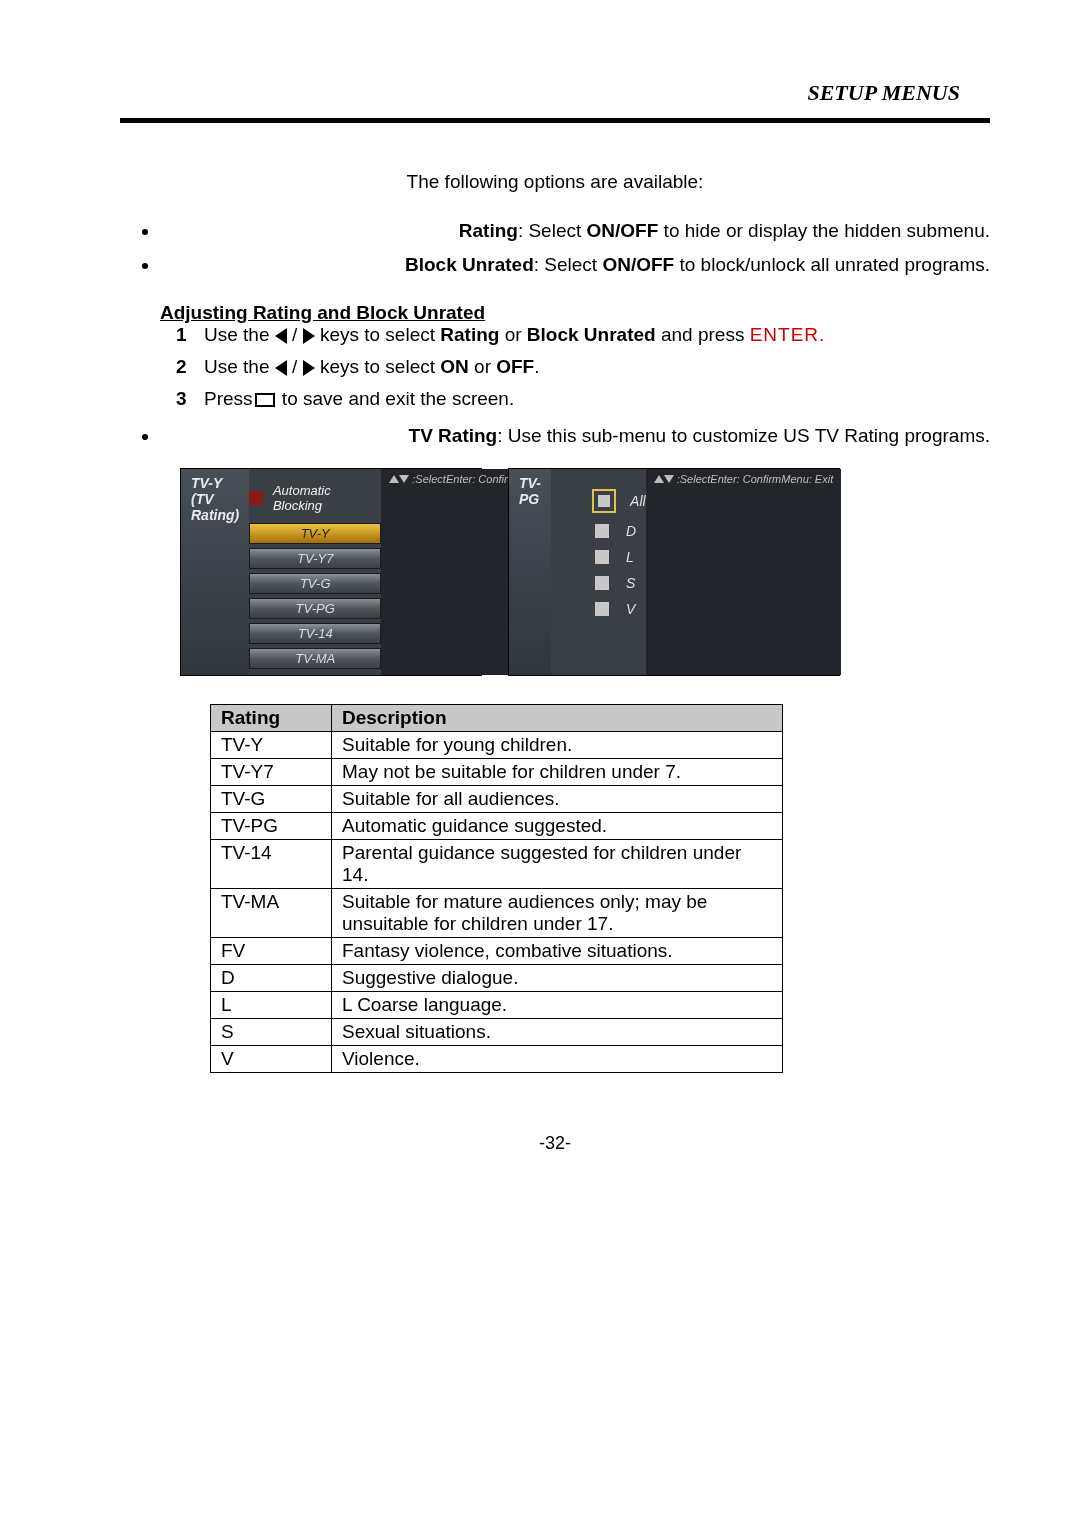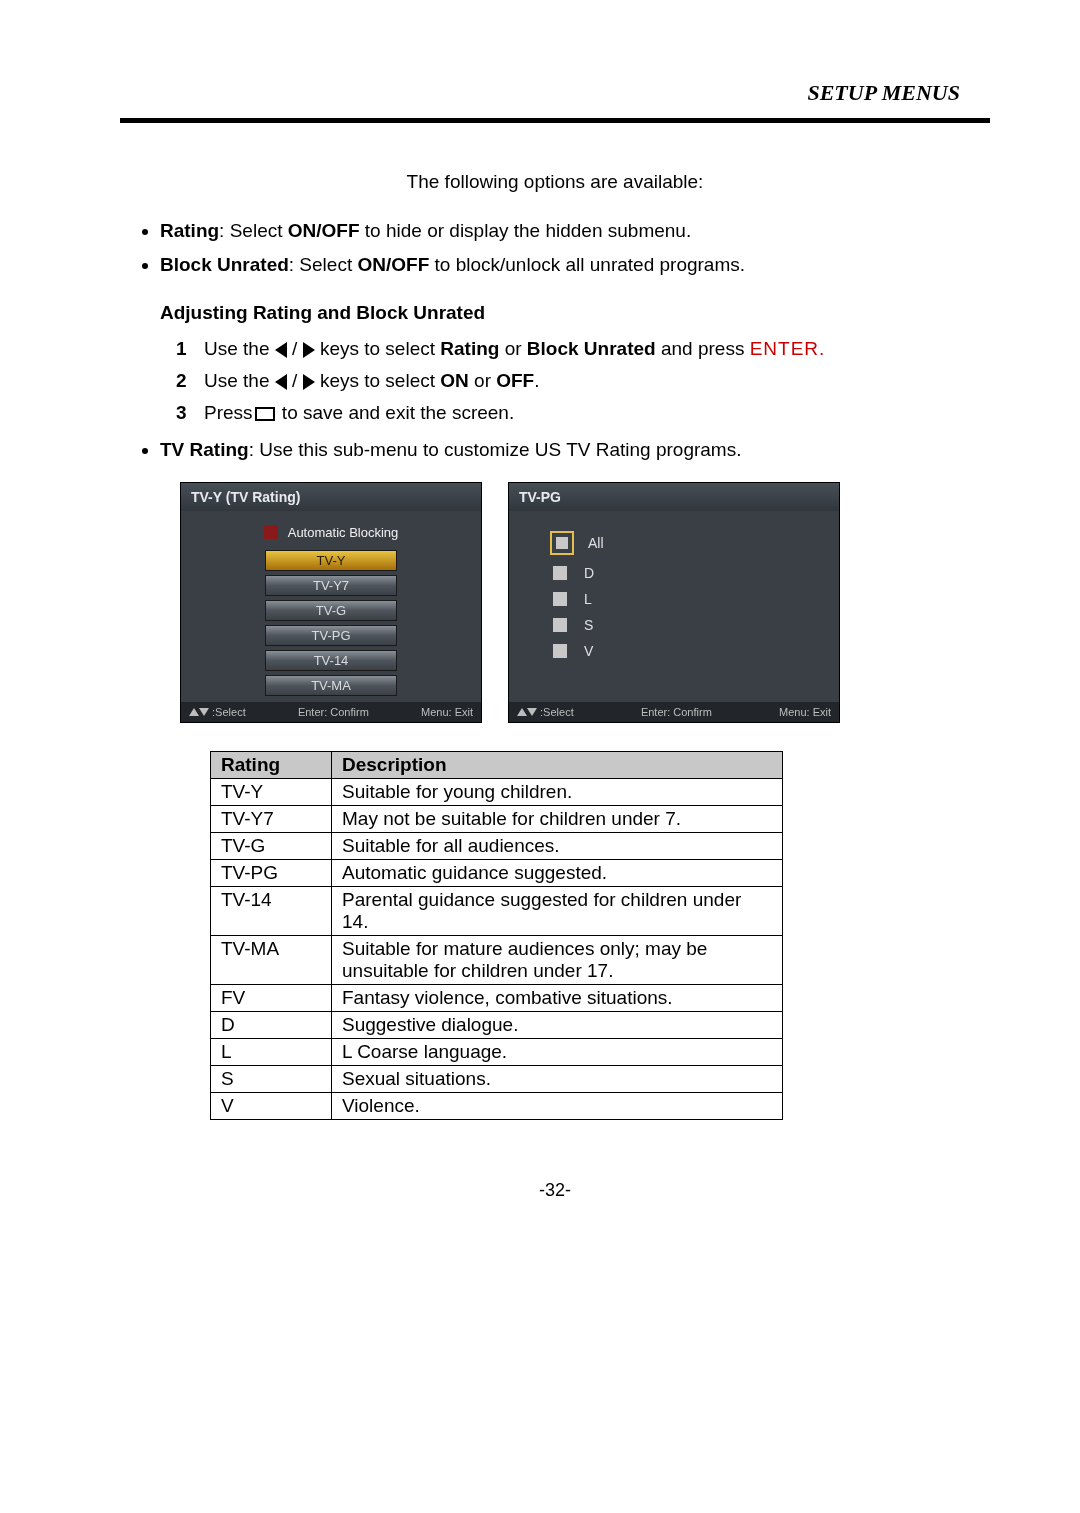--- a/index.html
+++ b/index.html
@@ -18,27 +18,27 @@
     font-family: 'Times New Roman', serif;
     font-style: italic;
     font-weight: bold;
     font-size: 22px;
     padding-right: 30px;
     padding-bottom: 12px;
     border-bottom: 5px solid #000;
     margin-bottom: 48px;
   }
   .intro-line { margin-left: 0px; margin-bottom: 24px; text-align: center; }
-  ul.bulleted { margin:0; padding-left: 40px; }
+  ul.bulleted { margin:0; padding-left: 40px; text-align: right; }
   ul.bulleted > li { margin-bottom: 6px; line-height:1.45; }
   .subheading {
     font-weight: bold;
+    text-decoration: underline;
     margin-left: 40px;
     margin-top: 24px;
-    margin-bottom: 14px;
   }
   .step-line { margin-left: 56px; margin-bottom: 10px; display:flex; gap:10px; }
   .step-num { font-weight: bold; width:18px; }
   .tri {
     display:inline-block;
     width:0; height:0;
     border-top:8px solid transparent;
     border-bottom:8px solid transparent;
     vertical-align: middle;
   }
@@ -58,21 +58,21 @@
     margin-left:60px;
     margin-top:18px;
     margin-bottom:28px;
   }
   .osd-panel {
     background:#0369a1;
     border:1px solid #000;
     width:300px;
     font-size:14px;
     color:#d0d0d0;
-    display:flex; flex-direction:column;
+    display:flex; font-style:italic;
   }
   .osd-titlebar {
     background: linear-gradient(#474f57,#30363c);
     color:#e8e8f0;
     font-weight:bold;
     padding:6px 10px;
   }
   .osd-body {
     flex:1;
     background:#3a3e45;

